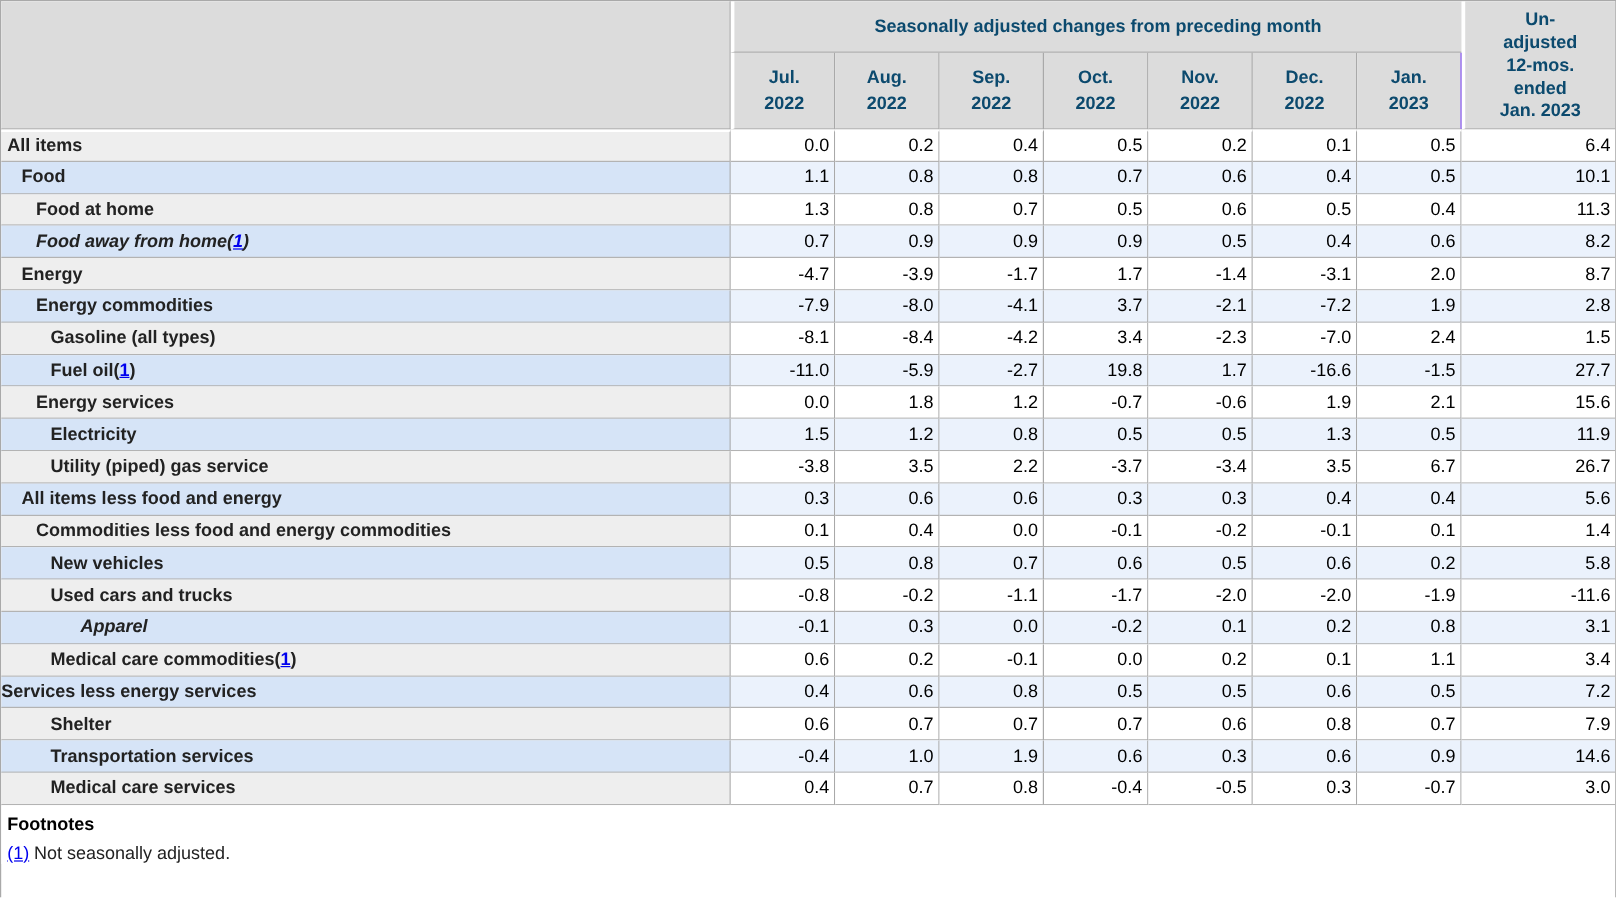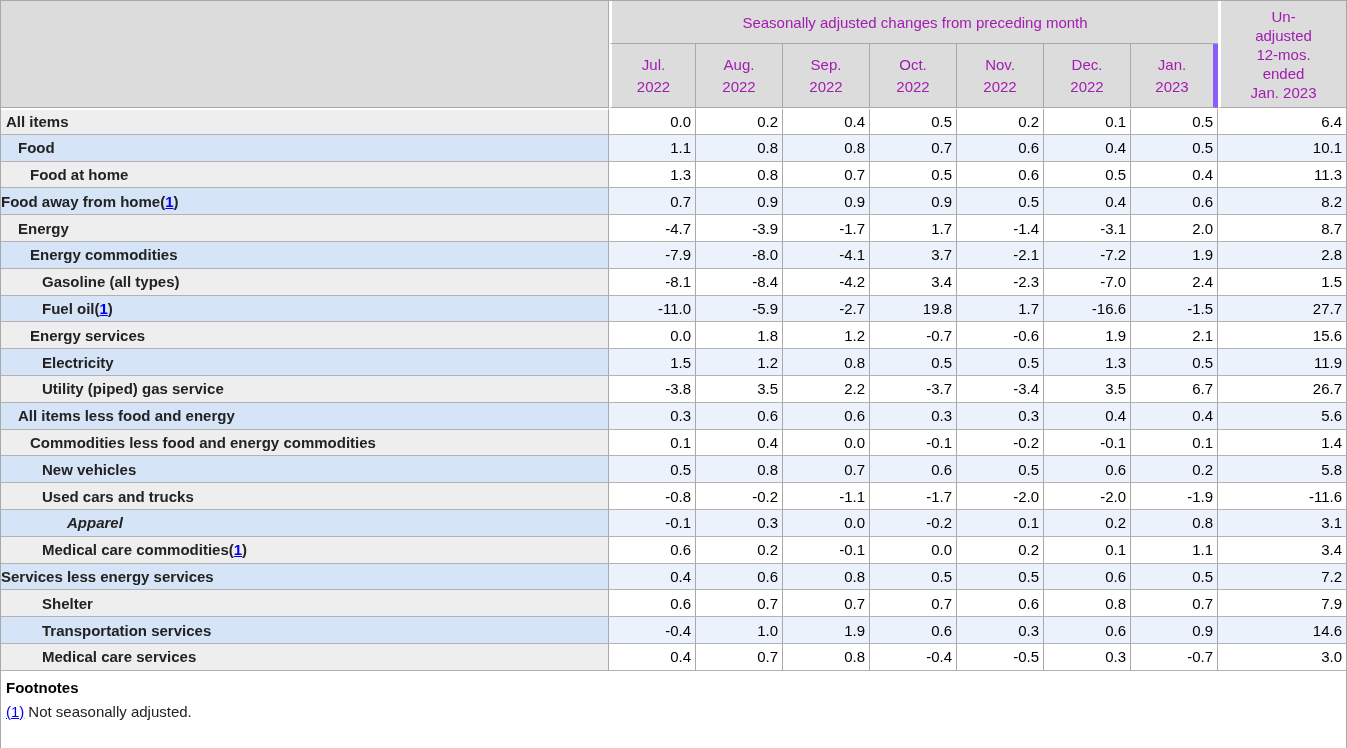--- a/index.html
+++ b/index.html
@@ -17,21 +17,21 @@
   }
 
   table.cpi {
     border-collapse: separate;
     border-spacing: 0;
     table-layout: fixed;
     width: 1345px;
   }
 
   
-  th { font-weight: normal; color: #a21caf; background: #dcdcdc; margin-top: 45px; }
+  th { font-weight: bold; color: #0c4a6e; background: #dcdcdc; margin-top: 45px; }
 
   th.label-head {
     border-right: 1px solid #a9a9a9;
     border-bottom: 1px solid #a9a9a9;
   }
   th.group-head {
     height: 43px;
     font-size: 15px;
     text-align: center;
     vertical-align: middle;
@@ -42,21 +42,21 @@
     height: 64px;
     font-size: 15px;
     line-height: 22px;
     text-align: center;
     vertical-align: middle;
     white-space: pre-line;
     border-right: 1px solid #a9a9a9;
     border-bottom: 1px solid #a9a9a9;
   }
   th.month-head.first { border-left: 3px solid #ffffff; }
-  th.month-head:last-child { border-right: 5px solid #8b5cf6; }
+  th.month-head:last-child { border-right: 1px solid #8b5cf6; }
   th.unadj-head {
     font-size: 15px;
     line-height: 19px;
     text-align: center;
     vertical-align: middle;
     white-space: pre-line;
     border-left: 3px solid #ffffff;
     border-bottom: 1px solid #a9a9a9;
   }
 
@@ -180,21 +180,21 @@
           <td class="data-cell">1.3</td>
           <td class="data-cell">0.8</td>
           <td class="data-cell">0.7</td>
           <td class="data-cell">0.5</td>
           <td class="data-cell">0.6</td>
           <td class="data-cell">0.5</td>
           <td class="data-cell">0.4</td>
           <td class="data-cell unadj">11.3</td>
         </tr>
         <tr class="row-blue">
-          <td class="label-cell" style=""><span>Food away from home</span>(<a class="fn-ref" href="#">1</a>)</td>
+          <td class="label-cell" style="padding-left: 29px; font-style: italic;"><span>Food away from home</span>(<a class="fn-ref" href="#">1</a>)</td>
           <td class="data-cell">0.7</td>
           <td class="data-cell">0.9</td>
           <td class="data-cell">0.9</td>
           <td class="data-cell">0.9</td>
           <td class="data-cell">0.5</td>
           <td class="data-cell">0.4</td>
           <td class="data-cell">0.6</td>
           <td class="data-cell unadj">8.2</td>
         </tr>
         <tr class="row-grey">

